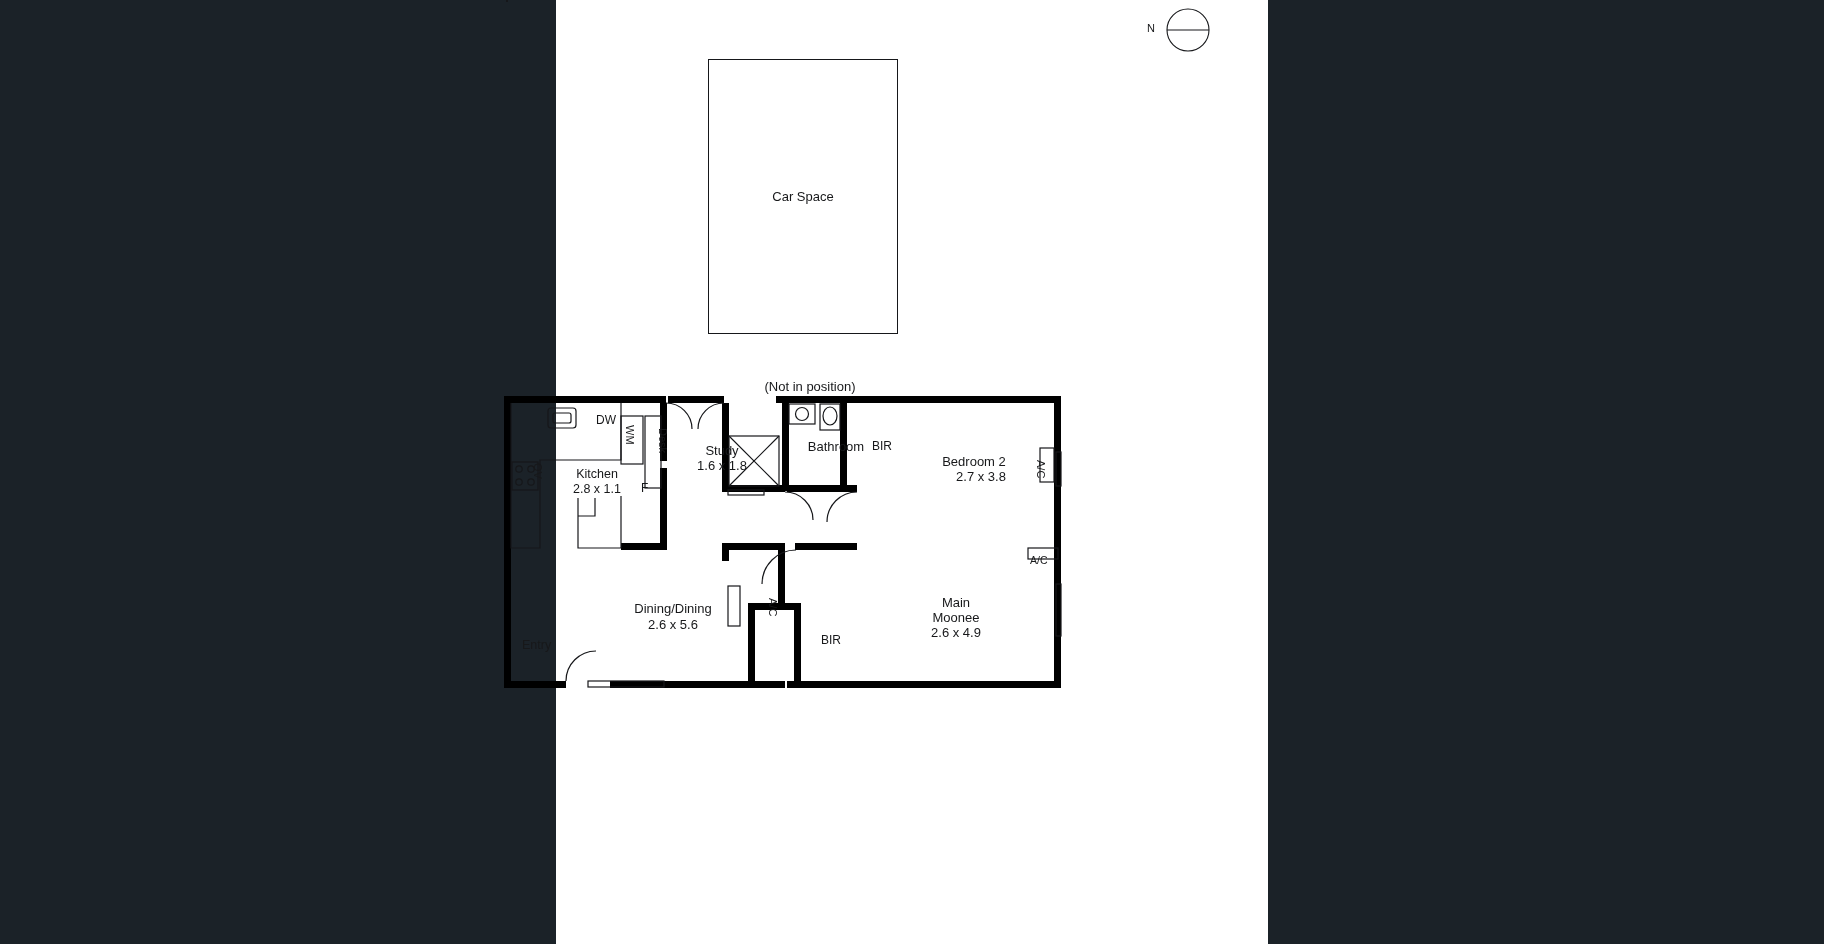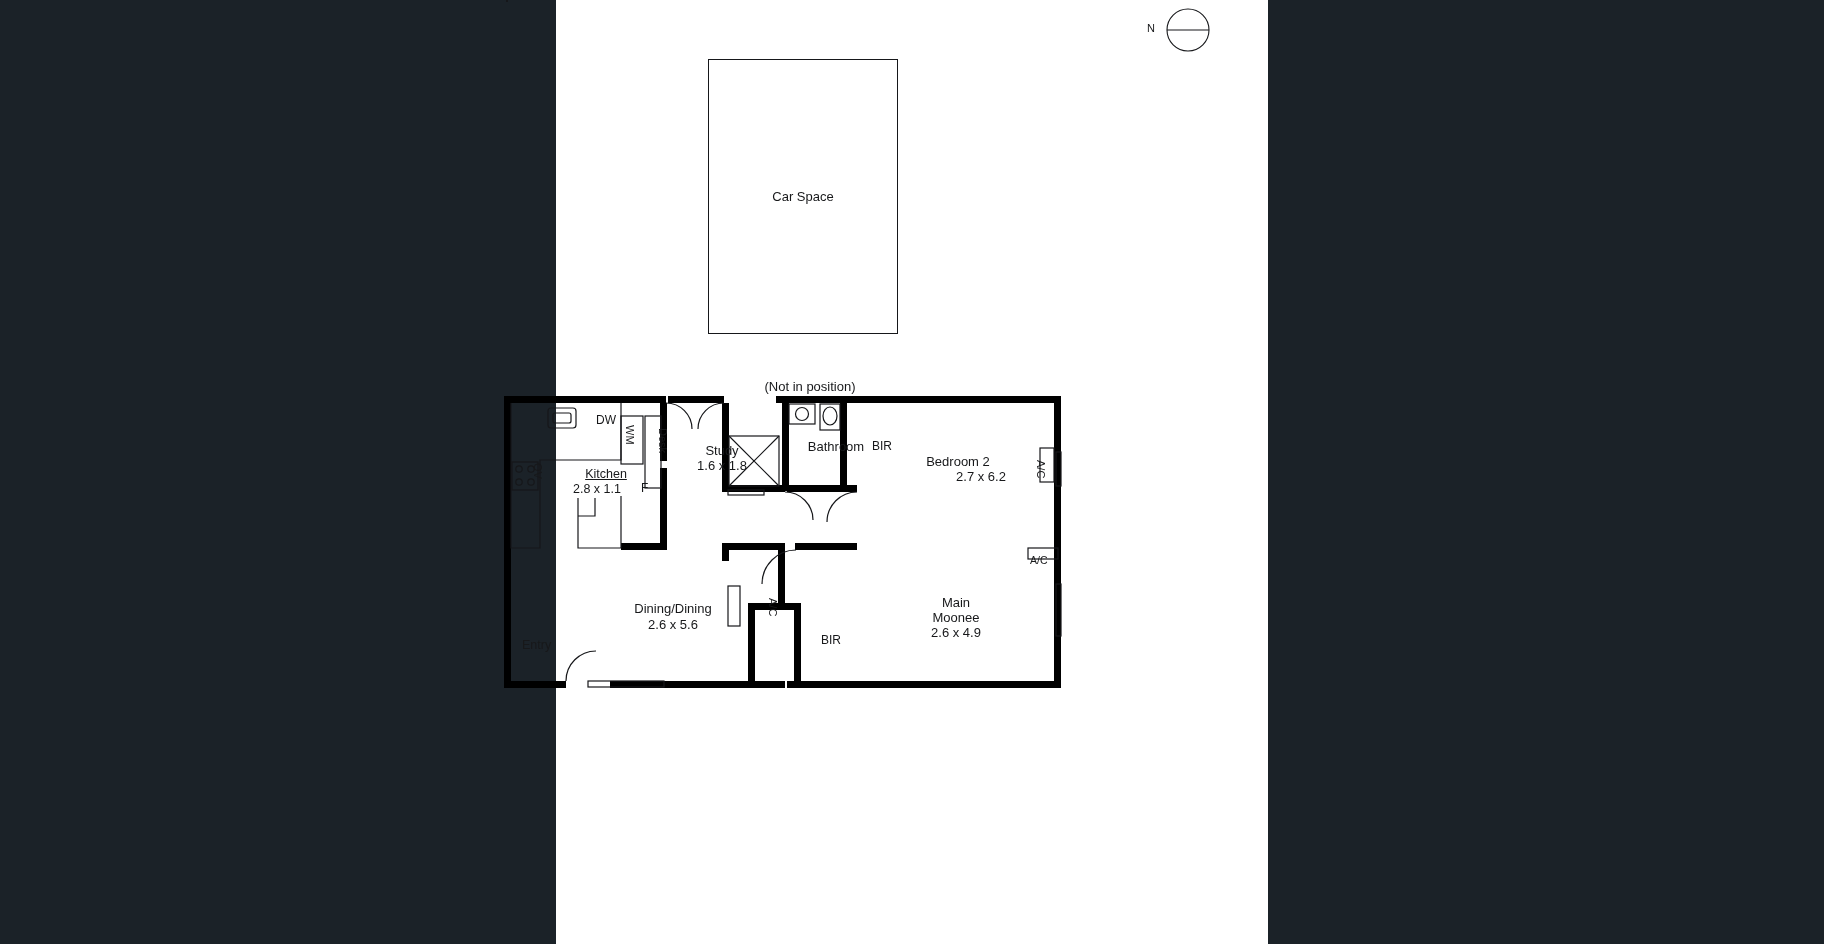--- a/index.html
+++ b/index.html
@@ -187,30 +187,30 @@
       <g fill="none" stroke="#16171a" stroke-width="1.2">
         <path d="M166 15 A26 26 0 0 1 192 41"></path>
         <path d="M224 15 A26 26 0 0 0 198 41"></path>
         <path d="M285 104 A28 28 0 0 1 313 132"></path>
         <path d="M357 104 A30 30 0 0 0 327 134"></path>
         <path d="M296 162 A34 34 0 0 0 262 196"></path>
         <path d="M66 293 A30 30 0 0 1 96 263"></path>
       </g>
     </svg>
 
-    <div class="txt ctr" style="left:50px; top:467px; font-size:12.5px;text-decoration:underline;">Kitchen</div>
+    <div class="txt ctr" style="left:41px; top:467px; font-size:12.5px;">Kitchen</div>
     <div class="txt ctr" style="left:41px; top:482px; font-size:12.5px;">2.8 x 1.1</div>
 
     <div class="txt ctr" style="left:166px; top:443px;">Study</div>
     <div class="txt ctr" style="left:166px; top:458px;">1.6 x 1.8</div>
 
     <div class="txt ctr" style="left:280px; top:439px;">Bathroom</div>
 
-    <div class="txt ctr" style="left:402px; top:454px;text-align:center;">Bedroom 2</div>
-    <div class="txt ctr" style="left:425px; top:469px;">2.7 x 6.2</div>
+    <div class="txt ctr" style="left:418px; top:454px;text-align:center;">Bedroom 2</div>
+    <div class="txt ctr" style="left:425px; top:469px;">2.7 x 3.8</div>
 
     <div class="txt ctr" style="left:117px; top:601px;">Dining/Dining</div>
     <div class="txt ctr" style="left:117px; top:617px;text-align:center;">2.6 x 5.6</div>
 
     <div class="txt ctr" style="left:400px; top:595px;">Main</div>
     <div class="txt ctr" style="left:400px; top:610px;">Moonee</div>
     <div class="txt ctr" style="left:400px; top:625px;">2.6 x 4.9</div>
 
     <div class="txt" style="left:40px; top:413px; font-size:12px;">DW</div>
     <div class="txt" style="left:85px; top:481px; font-size:12px;">F</div>

